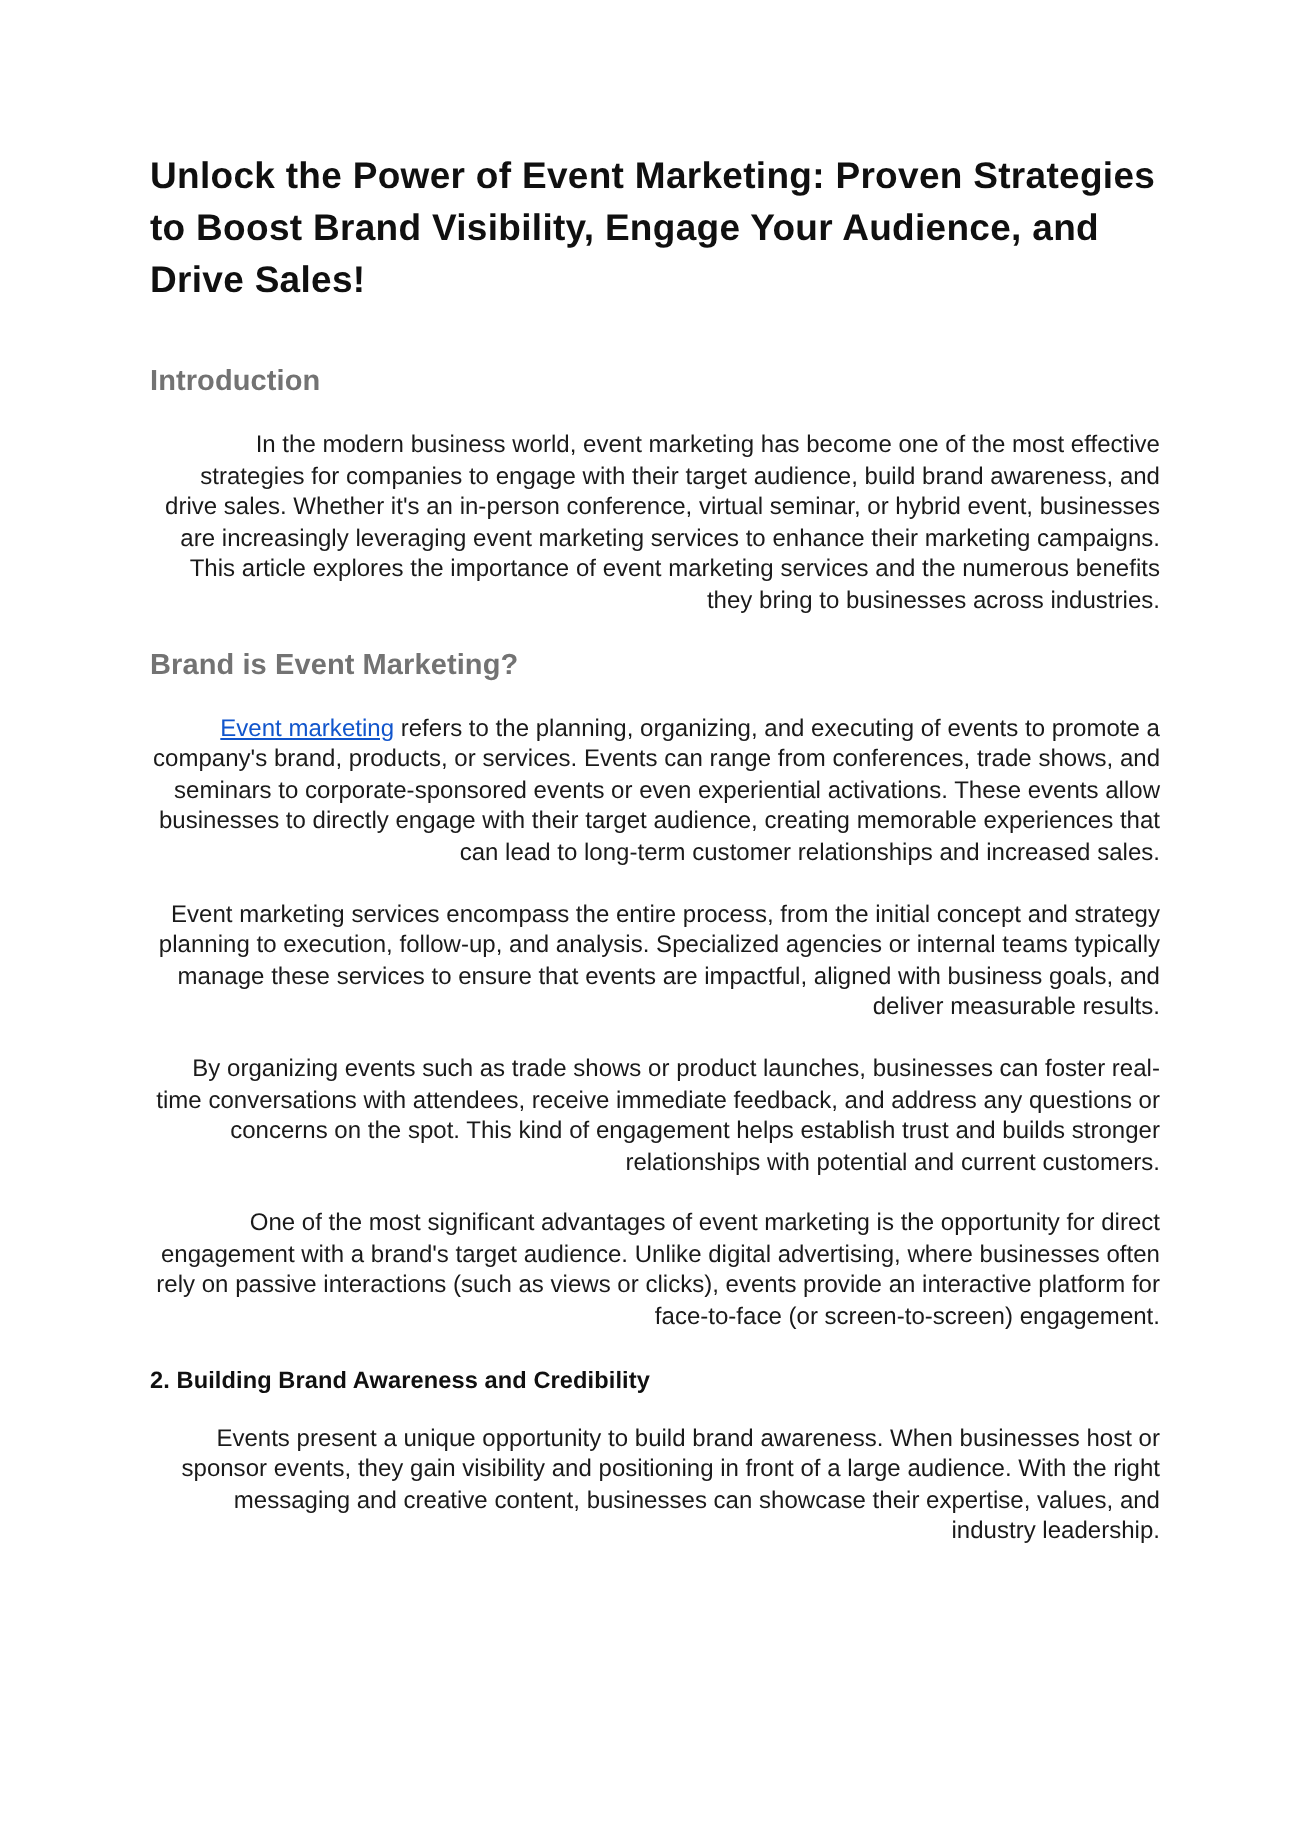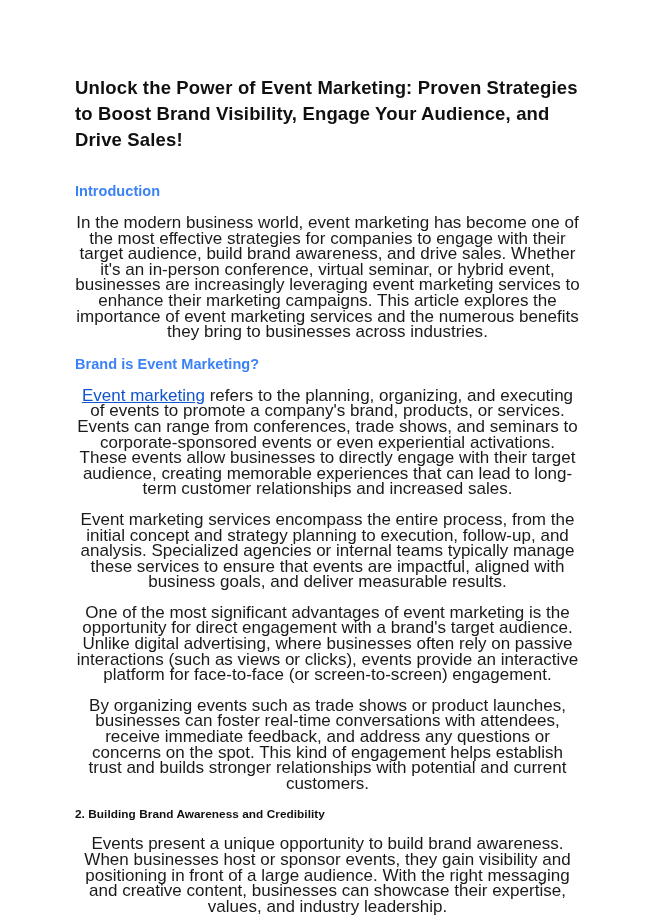--- a/index.html
+++ b/index.html
@@ -31,38 +31,38 @@
     font-weight: bold;
     letter-spacing: 0.15px;
     margin: 0 0 29px 0;
     color: #101010;
   }
   h2.section-heading {
     font-size: 14.5px;
     line-height: 19px;
     font-weight: bold;
     margin: 0 0 14px 0;
-    color: #3b82f6;
+    color: #737373;
     letter-spacing: 0.05px;
   }
   h3.sub-heading {
     font-size: 11.8px;
     line-height: 16px;
     font-weight: bold;
     margin: 0 0 14px 0;
     color: #101010;
     letter-spacing: 0.05px;
   }
   p.body-text {
-    font-size: 17px;
+    font-size: 12px;
     line-height: 15.6px;
     margin: 0 0 15px 0;
     color: #1a1a1a;
     letter-spacing: 0.01px;
-    text-align: center;
+    text-align: right;
   }
   p.body-text:last-child {
     margin-bottom: 0;
   }
   .spacer-before-h2 {
     margin-top: 20px;
   }
   .spacer-before-h3 {
     margin-top: 19px;
   }
@@ -84,22 +84,22 @@
     <p class="body-text">In the modern business world, event marketing has become one of the most effective strategies for companies to engage with their target audience, build brand awareness, and drive sales. Whether it's an in-person conference, virtual seminar, or hybrid event, businesses are increasingly leveraging event marketing services to enhance their marketing campaigns. This article explores the importance of event marketing services and the numerous benefits they bring to businesses across industries.</p>
 
     <h2 class="section-heading spacer-before-h2">Brand is Event Marketing?</h2>
 
     <p class="body-text"><a class="inline-link" href="#">Event marketing</a><span> refers to the planning, organizing, and executing of events to promote a company's brand, products, or services. Events can range from conferences, trade shows, and seminars to corporate-sponsored events or even experiential activations. These events allow businesses to directly engage with their target audience, creating memorable experiences that can lead to long-term customer relationships and increased sales.</span></p>
 
     <p class="body-text">Event marketing services encompass the entire process, from the initial concept and strategy planning to execution, follow-up, and analysis. Specialized agencies or internal teams typically manage these services to ensure that events are impactful, aligned with business goals, and deliver measurable results.</p>
 
 
 
+    <p class="body-text">By organizing events such as trade shows or product launches, businesses can foster real-time conversations with attendees, receive immediate feedback, and address any questions or concerns on the spot. This kind of engagement helps establish trust and builds stronger relationships with potential and current customers.</p>
+
     <p class="body-text">One of the most significant advantages of event marketing is the opportunity for direct engagement with a brand's target audience. Unlike digital advertising, where businesses often rely on passive interactions (such as views or clicks), events provide an interactive platform for face-to-face (or screen-to-screen) engagement.</p>
-
-    <p class="body-text">By organizing events such as trade shows or product launches, businesses can foster real-time conversations with attendees, receive immediate feedback, and address any questions or concerns on the spot. This kind of engagement helps establish trust and builds stronger relationships with potential and current customers.</p>
 
     <h3 class="sub-heading spacer-before-h3">2. Building Brand Awareness and Credibility</h3>
 
     <p class="body-text">Events present a unique opportunity to build brand awareness. When businesses host or sponsor events, they gain visibility and positioning in front of a large audience. With the right messaging and creative content, businesses can showcase their expertise, values, and industry leadership.</p>
 
   </div>
 </div>
 
 </body></html>

